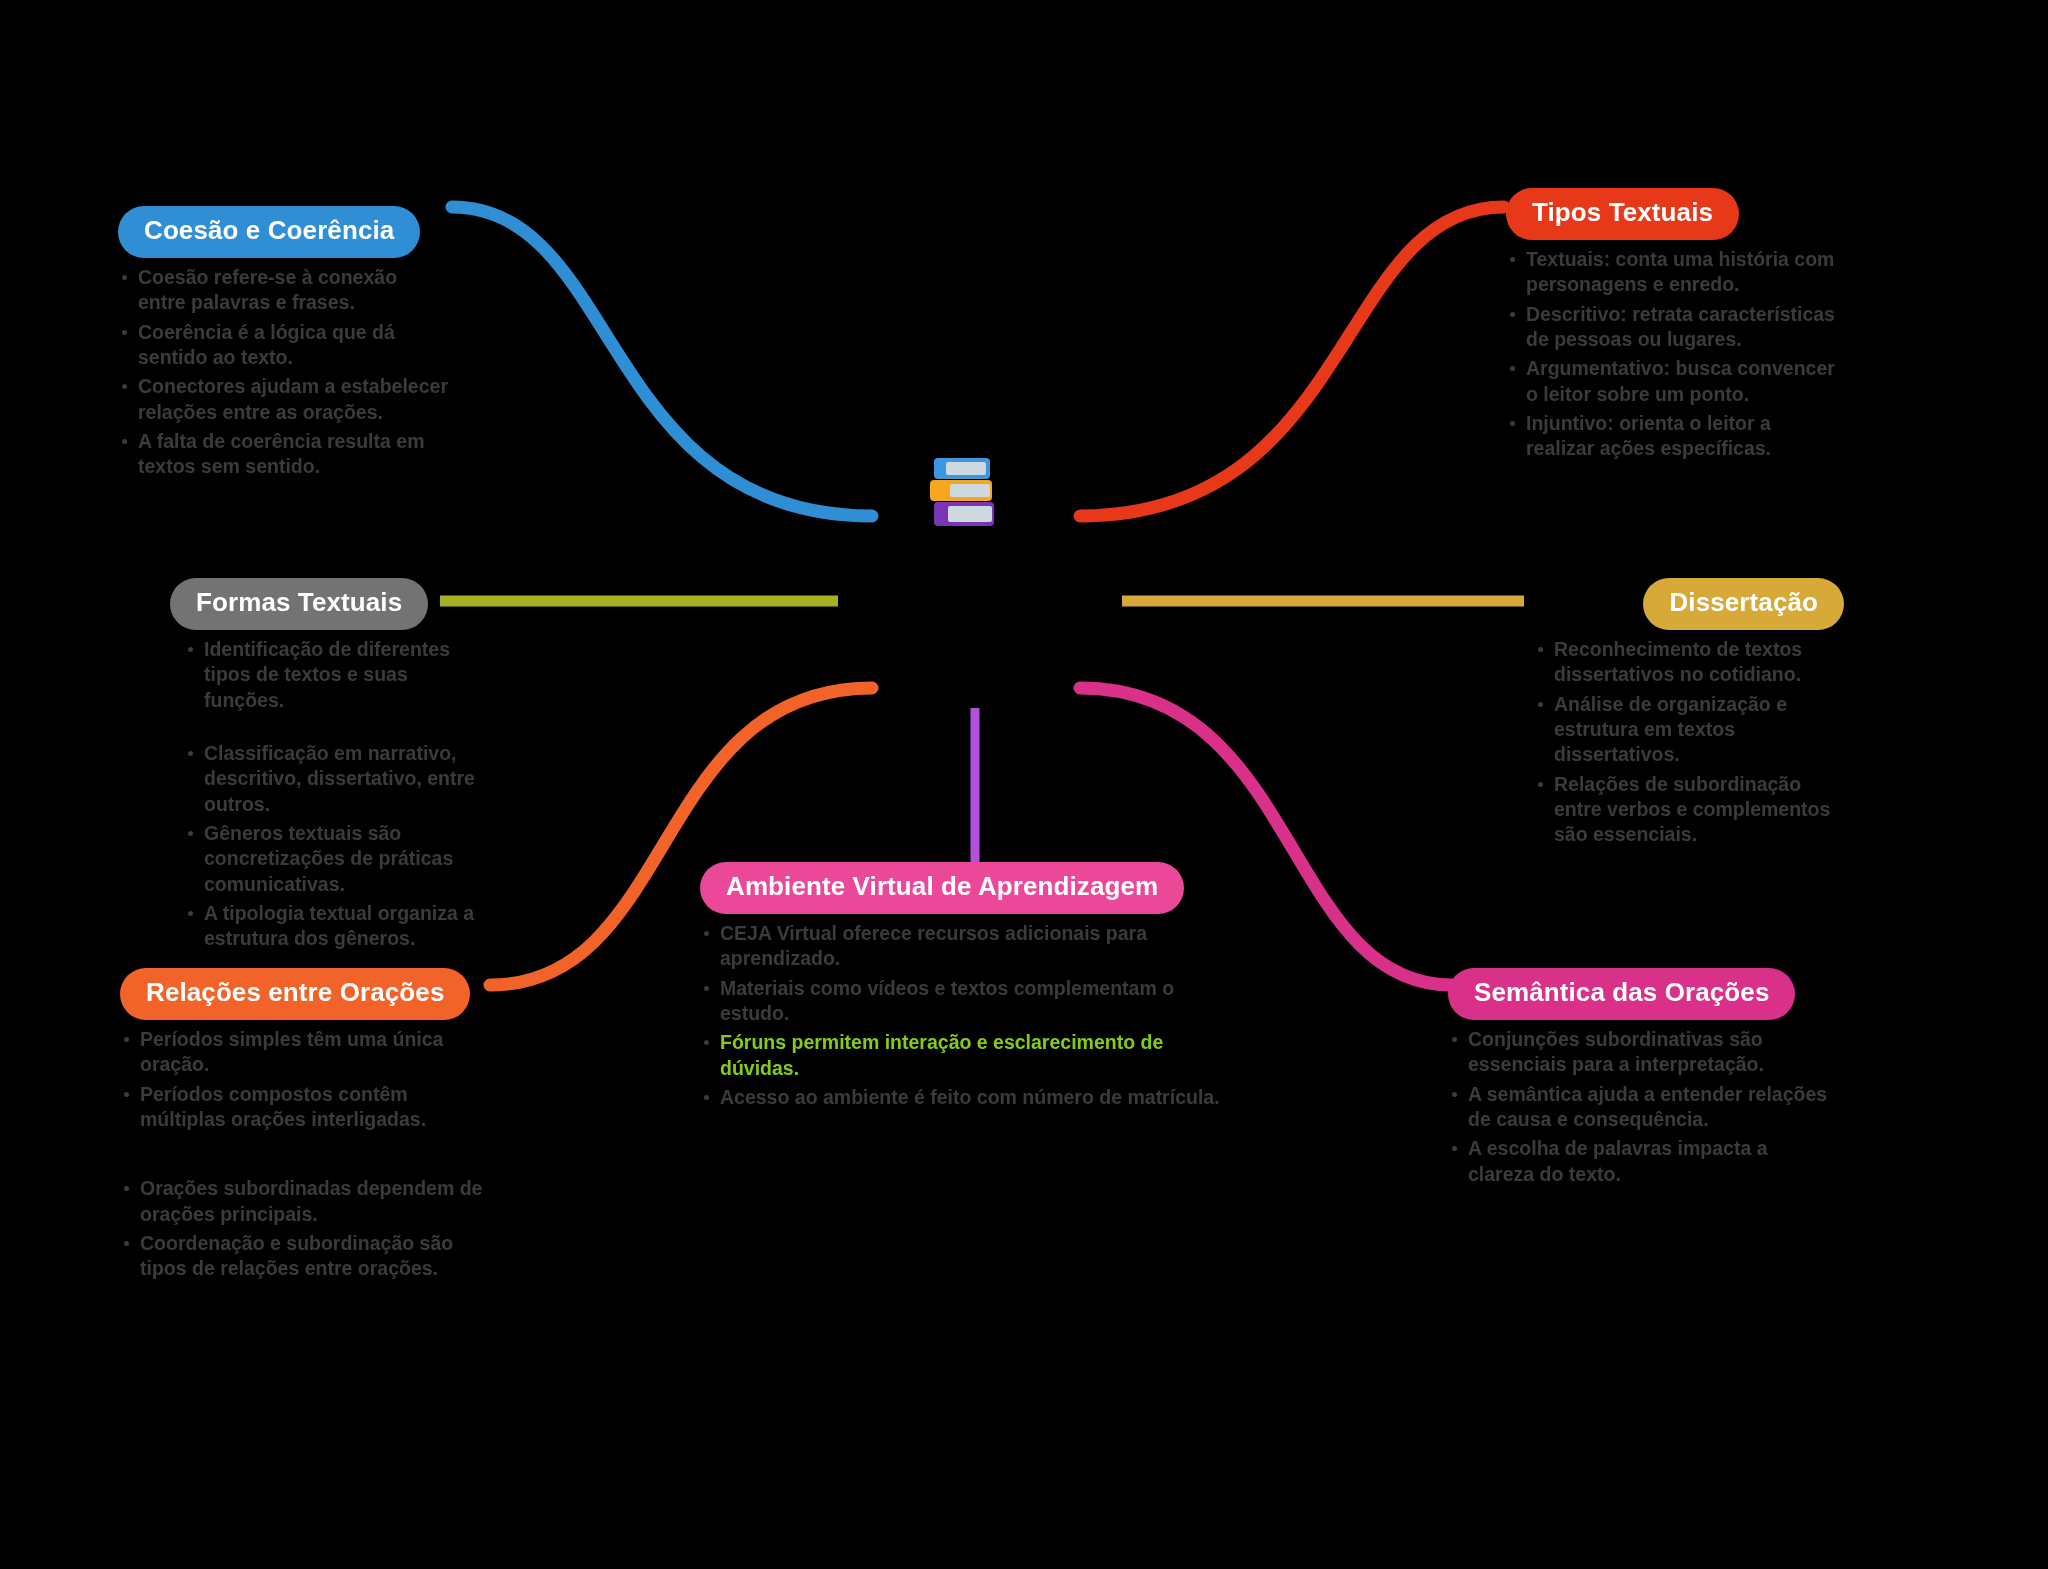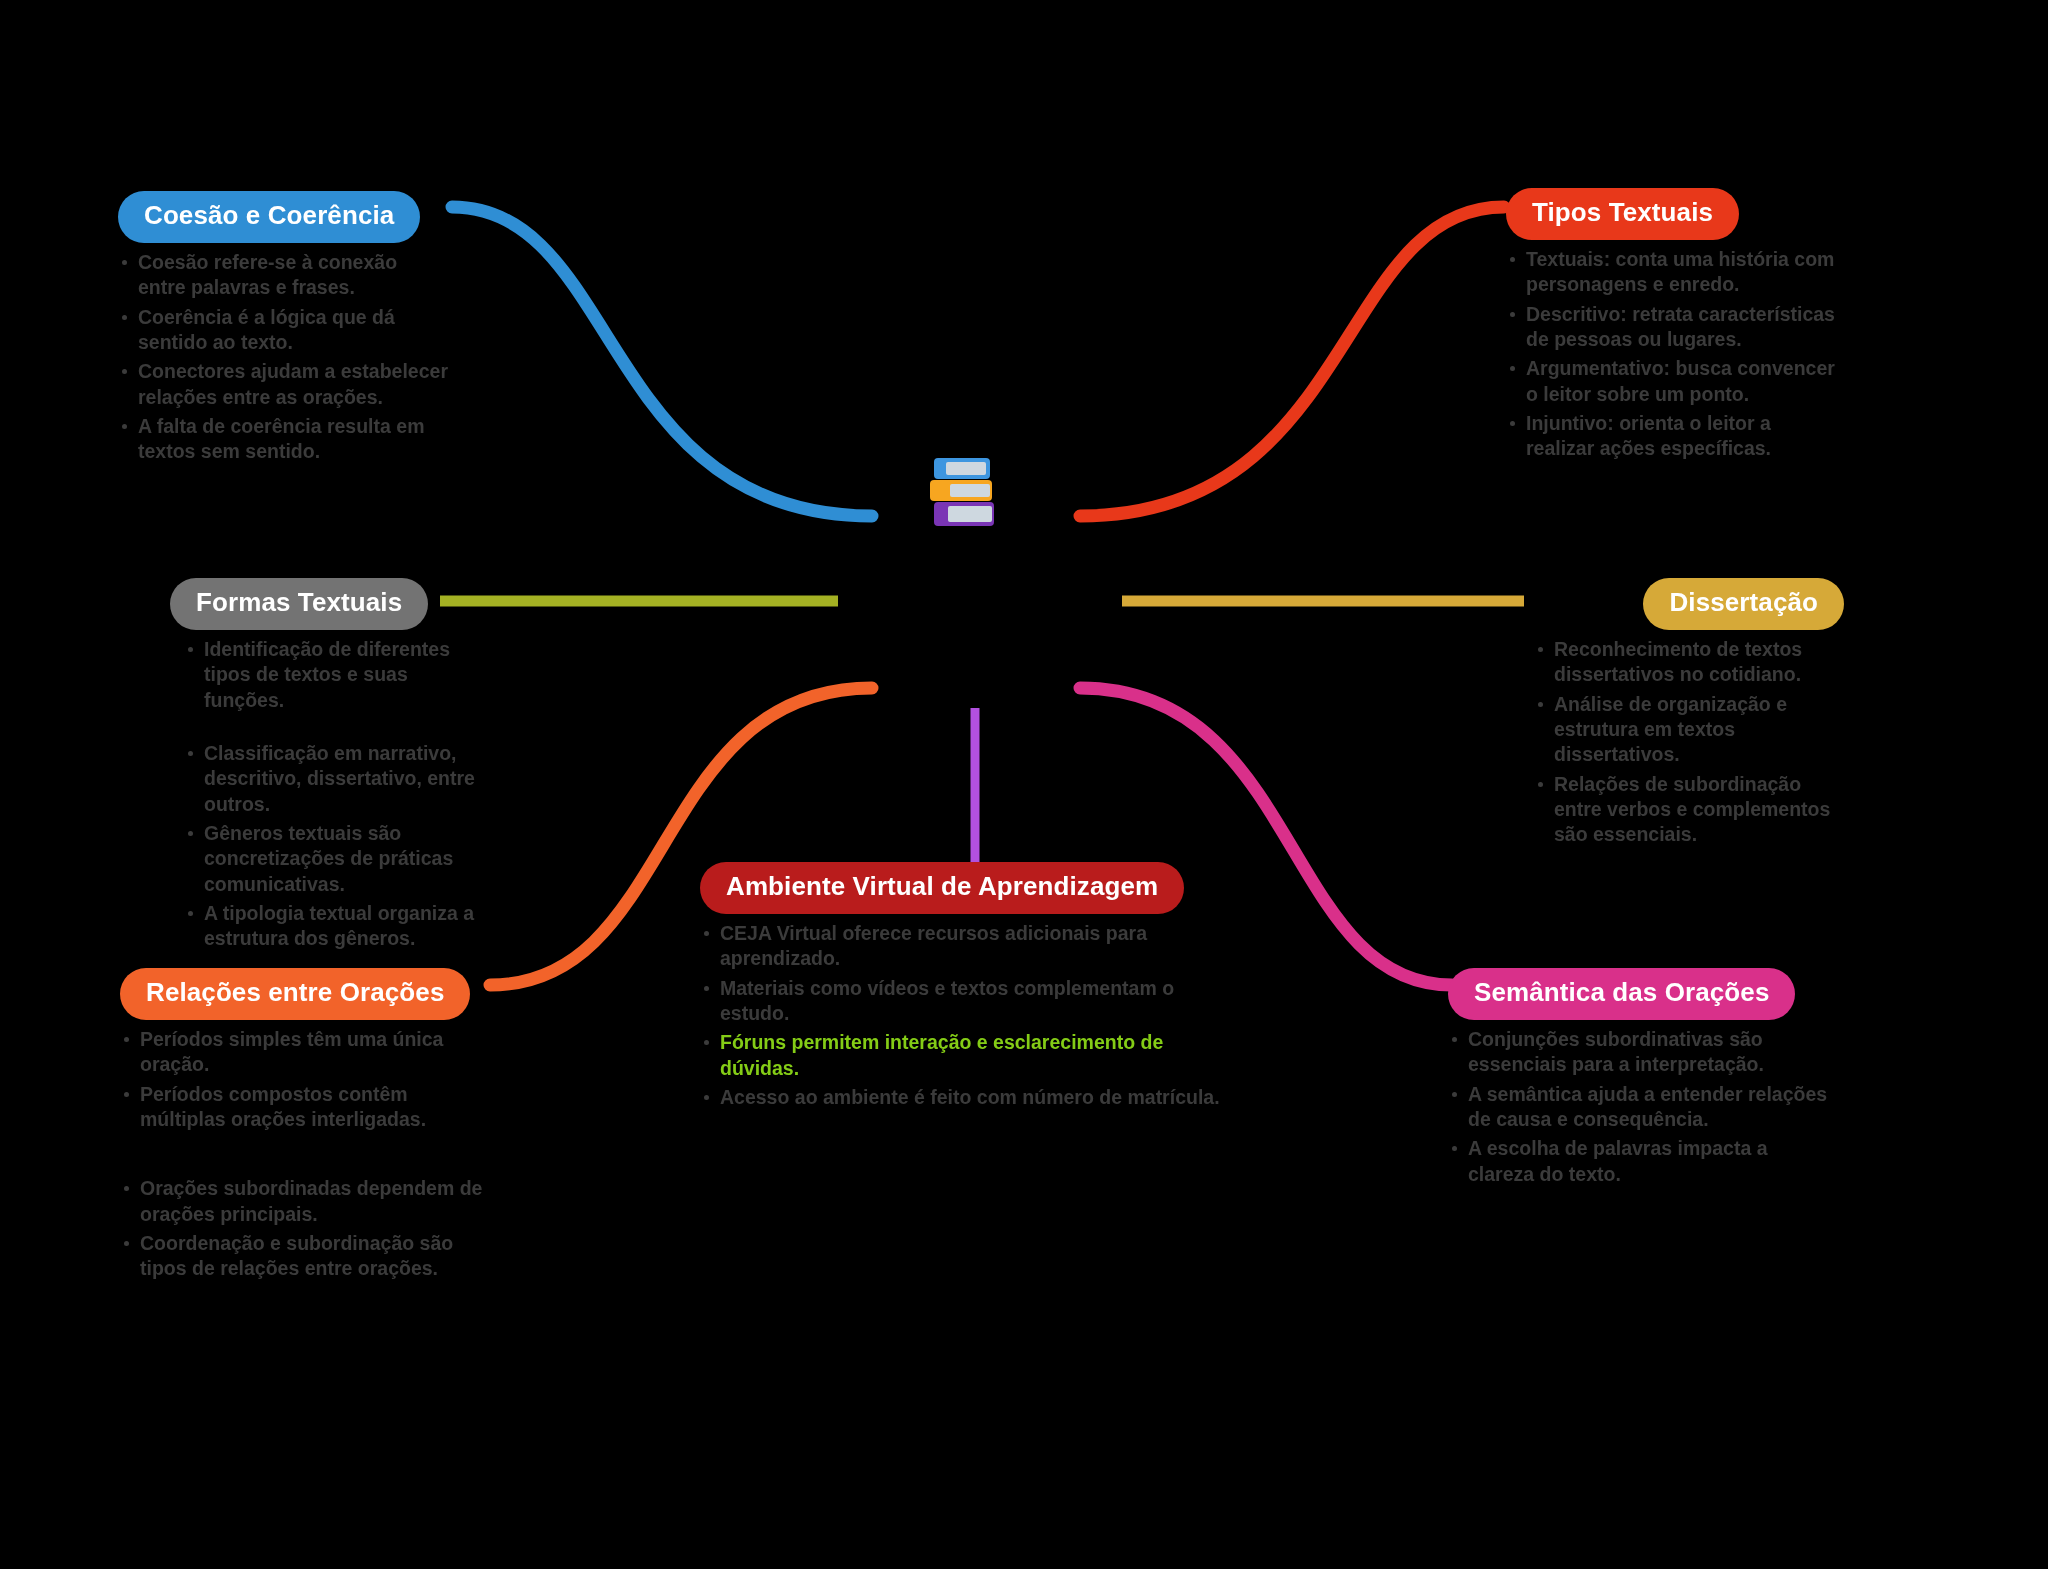--- a/index.html
+++ b/index.html
@@ -89,21 +89,21 @@
     height: 5px;
     border-radius: 50%;
     background: #3b3b3b;
   }
 
   
   .pill-wrap { display: block; }
   .pill-right { text-align: right; }
 
   
-  #branch-coesao       { left: 118px;  top: 191px;  width: 330px; }
+  #branch-coesao       { left: 118px;  top: 206px;  width: 330px; }
   #branch-tipos        { left: 1506px; top: 188px;  width: 330px; }
   #branch-formas       { left: 170px;  top: 578px;  width: 320px; }
   #branch-dissertacao  { left: 1524px; top: 578px;  width: 320px; }
   #branch-relacoes     { left: 120px;  top: 968px;  width: 372px; }
   #branch-ava          { left: 700px;  top: 862px;  width: 540px; }
   #branch-semantica    { left: 1448px; top: 968px;  width: 380px; }
 
   #branch-formas .branch-list,
   #branch-formas .branch-list li { }
   #branch-formas .branch-list { margin-left: 14px; }
@@ -197,21 +197,21 @@
     <ul class="branch-list">
       <li style="color: rgb(59, 59, 59);">Períodos simples têm uma única oração.</li>
       <li style="color: rgb(59, 59, 59);">Períodos compostos contêm múltiplas orações interligadas.</li>
       <li style="color: rgb(59, 59, 59); margin-top: 44px;">Orações subordinadas dependem de orações principais.</li>
       <li style="color: rgb(59, 59, 59);">Coordenação e subordinação são tipos de relações entre orações.</li>
     </ul>
   </div>
 
   <div class="branch" id="branch-ava">
     <div class="pill-wrap">
-      <span class="branch-pill" style="background-color: #b91c1c;">Ambiente Virtual de Aprendizagem</span>
+      <span class="branch-pill" style="background-color: #ec4899;">Ambiente Virtual de Aprendizagem</span>
     </div>
     <ul class="branch-list">
       <li style="color: rgb(59, 59, 59);">CEJA Virtual oferece recursos adicionais para aprendizado.</li>
       <li style="color: rgb(59, 59, 59);">Materiais como vídeos e textos complementam o estudo.</li>
       <li style="color: #84cc16;">Fóruns permitem interação e esclarecimento de dúvidas.</li>
       <li style="color: rgb(59, 59, 59);">Acesso ao ambiente é feito com número de matrícula.</li>
     </ul>
   </div>
 
   <div class="branch" id="branch-semantica">

